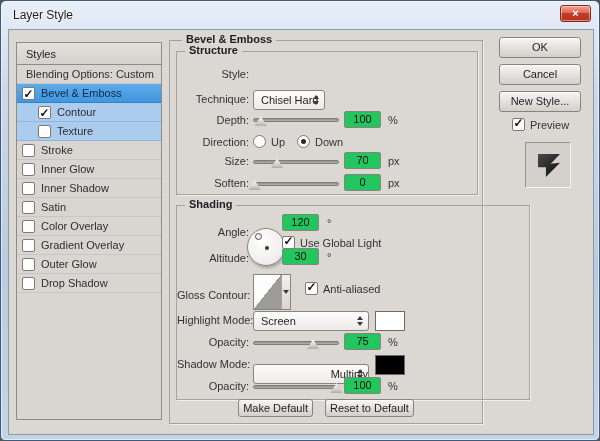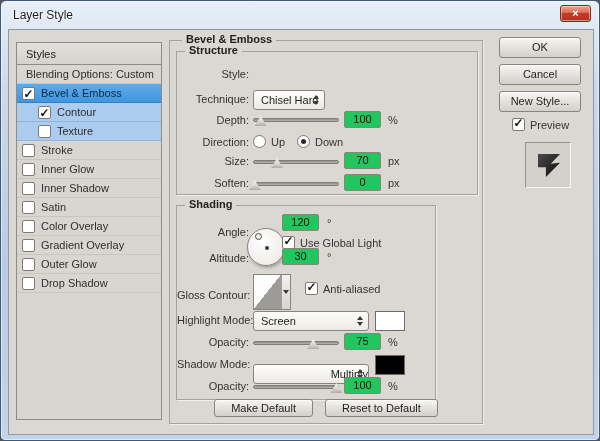--- a/index.html
+++ b/index.html
@@ -39,21 +39,21 @@
   .check { display:block; margin-top:-3px; font-size:12px; font-weight:bold; color:#111; }
 
   
   .main { position:absolute; left:160px; top:10px; width:314px; height:384px;
     border:1px solid #a5a29b; box-shadow:1px 1px 0 rgba(255,255,255,.6); }
   .legend { position:absolute; top:-8px; left:12px; padding:0 4px; background:#dbd8d3;
     font-weight:bold; color:#1e1e1e; white-space:nowrap; }
   .group { position:absolute; border:1px solid #a5a29b; box-shadow:1px 1px 0 rgba(255,255,255,.6); }
   .group .legend { left:8px; }
   .structure { left:6px; top:10px; width:302px; height:144px; }
-  .shading  { left:6px; top:164px; width:260px; height:195px; }
+  .shading  { left:6px; top:164px; width:354px; height:195px; }
 
   .lbl { position:absolute; left:0; width:72px; text-align:right; color:#333; white-space:nowrap; }
 
   .dd { position:absolute; height:20px; background:linear-gradient(180deg,#fdfdfc,#eceae6);
     border:1px solid #87847e; border-radius:3px; padding-left:7px; line-height:18px;
     color:#1e1e1e; cursor:pointer; }
   .dd-arrows { position:absolute; right:5px; top:4px; display:flex; flex-direction:column; align-items:center; gap:2px; }
   .tri-up   { width:0; height:0; border-left:3px solid transparent; border-right:3px solid transparent; border-bottom:4px solid #3a3a3a; }
   .tri-down { width:0; height:0; border-left:3px solid transparent; border-right:3px solid transparent; border-top:4px solid #3a3a3a; }
 
@@ -94,21 +94,21 @@
 
   .checkbox { position:absolute; width:13px; height:13px; background:#fff; border:1px solid #7d7a74;
     border-radius:2px; text-align:center; cursor:pointer; }
   .clabel { position:absolute; color:#333; cursor:default; }
 
   .btn { background:linear-gradient(180deg,#f7f6f4 0%,#e4e2de 50%,#d3d0cb 100%);
     border:1px solid #87847e; border-radius:3px; text-align:center; color:#1e1e1e; cursor:pointer;
     box-shadow:inset 0 1px 0 rgba(255,255,255,.8); }
   .side-btn { position:absolute; left:490px; width:82px; height:21px; line-height:19px; }
   .footer-btns { position:absolute; left:0; right:0; bottom:6px; display:flex; justify-content:center; gap:12px; }
-  .footer-btns .btn { height:18px; line-height:16px; padding:0 16px; }
+  .footer-btns .btn { height:18px; line-height:16px; padding:0 4px; }
 
   .preview-thumb { position:absolute; left:516px; top:112px; width:46px; height:46px;
     background:#d4d1cc; border-top:1px solid #96938d; border-left:1px solid #96938d;
     border-right:1px solid #f4f3f1; border-bottom:1px solid #f4f3f1; }
   .preview-shape { position:absolute; left:12px; top:11px; width:22px; height:23px;
     background:linear-gradient(135deg,#4a4a4a,#0d0d0d);
     clip-path:polygon(0 0,100% 0,58% 42%,100% 38%,36% 100%,36% 58%,0 58%);
     filter:drop-shadow(1px 1px 1px rgba(255,255,255,.9)); }
 </style>
 </head>

